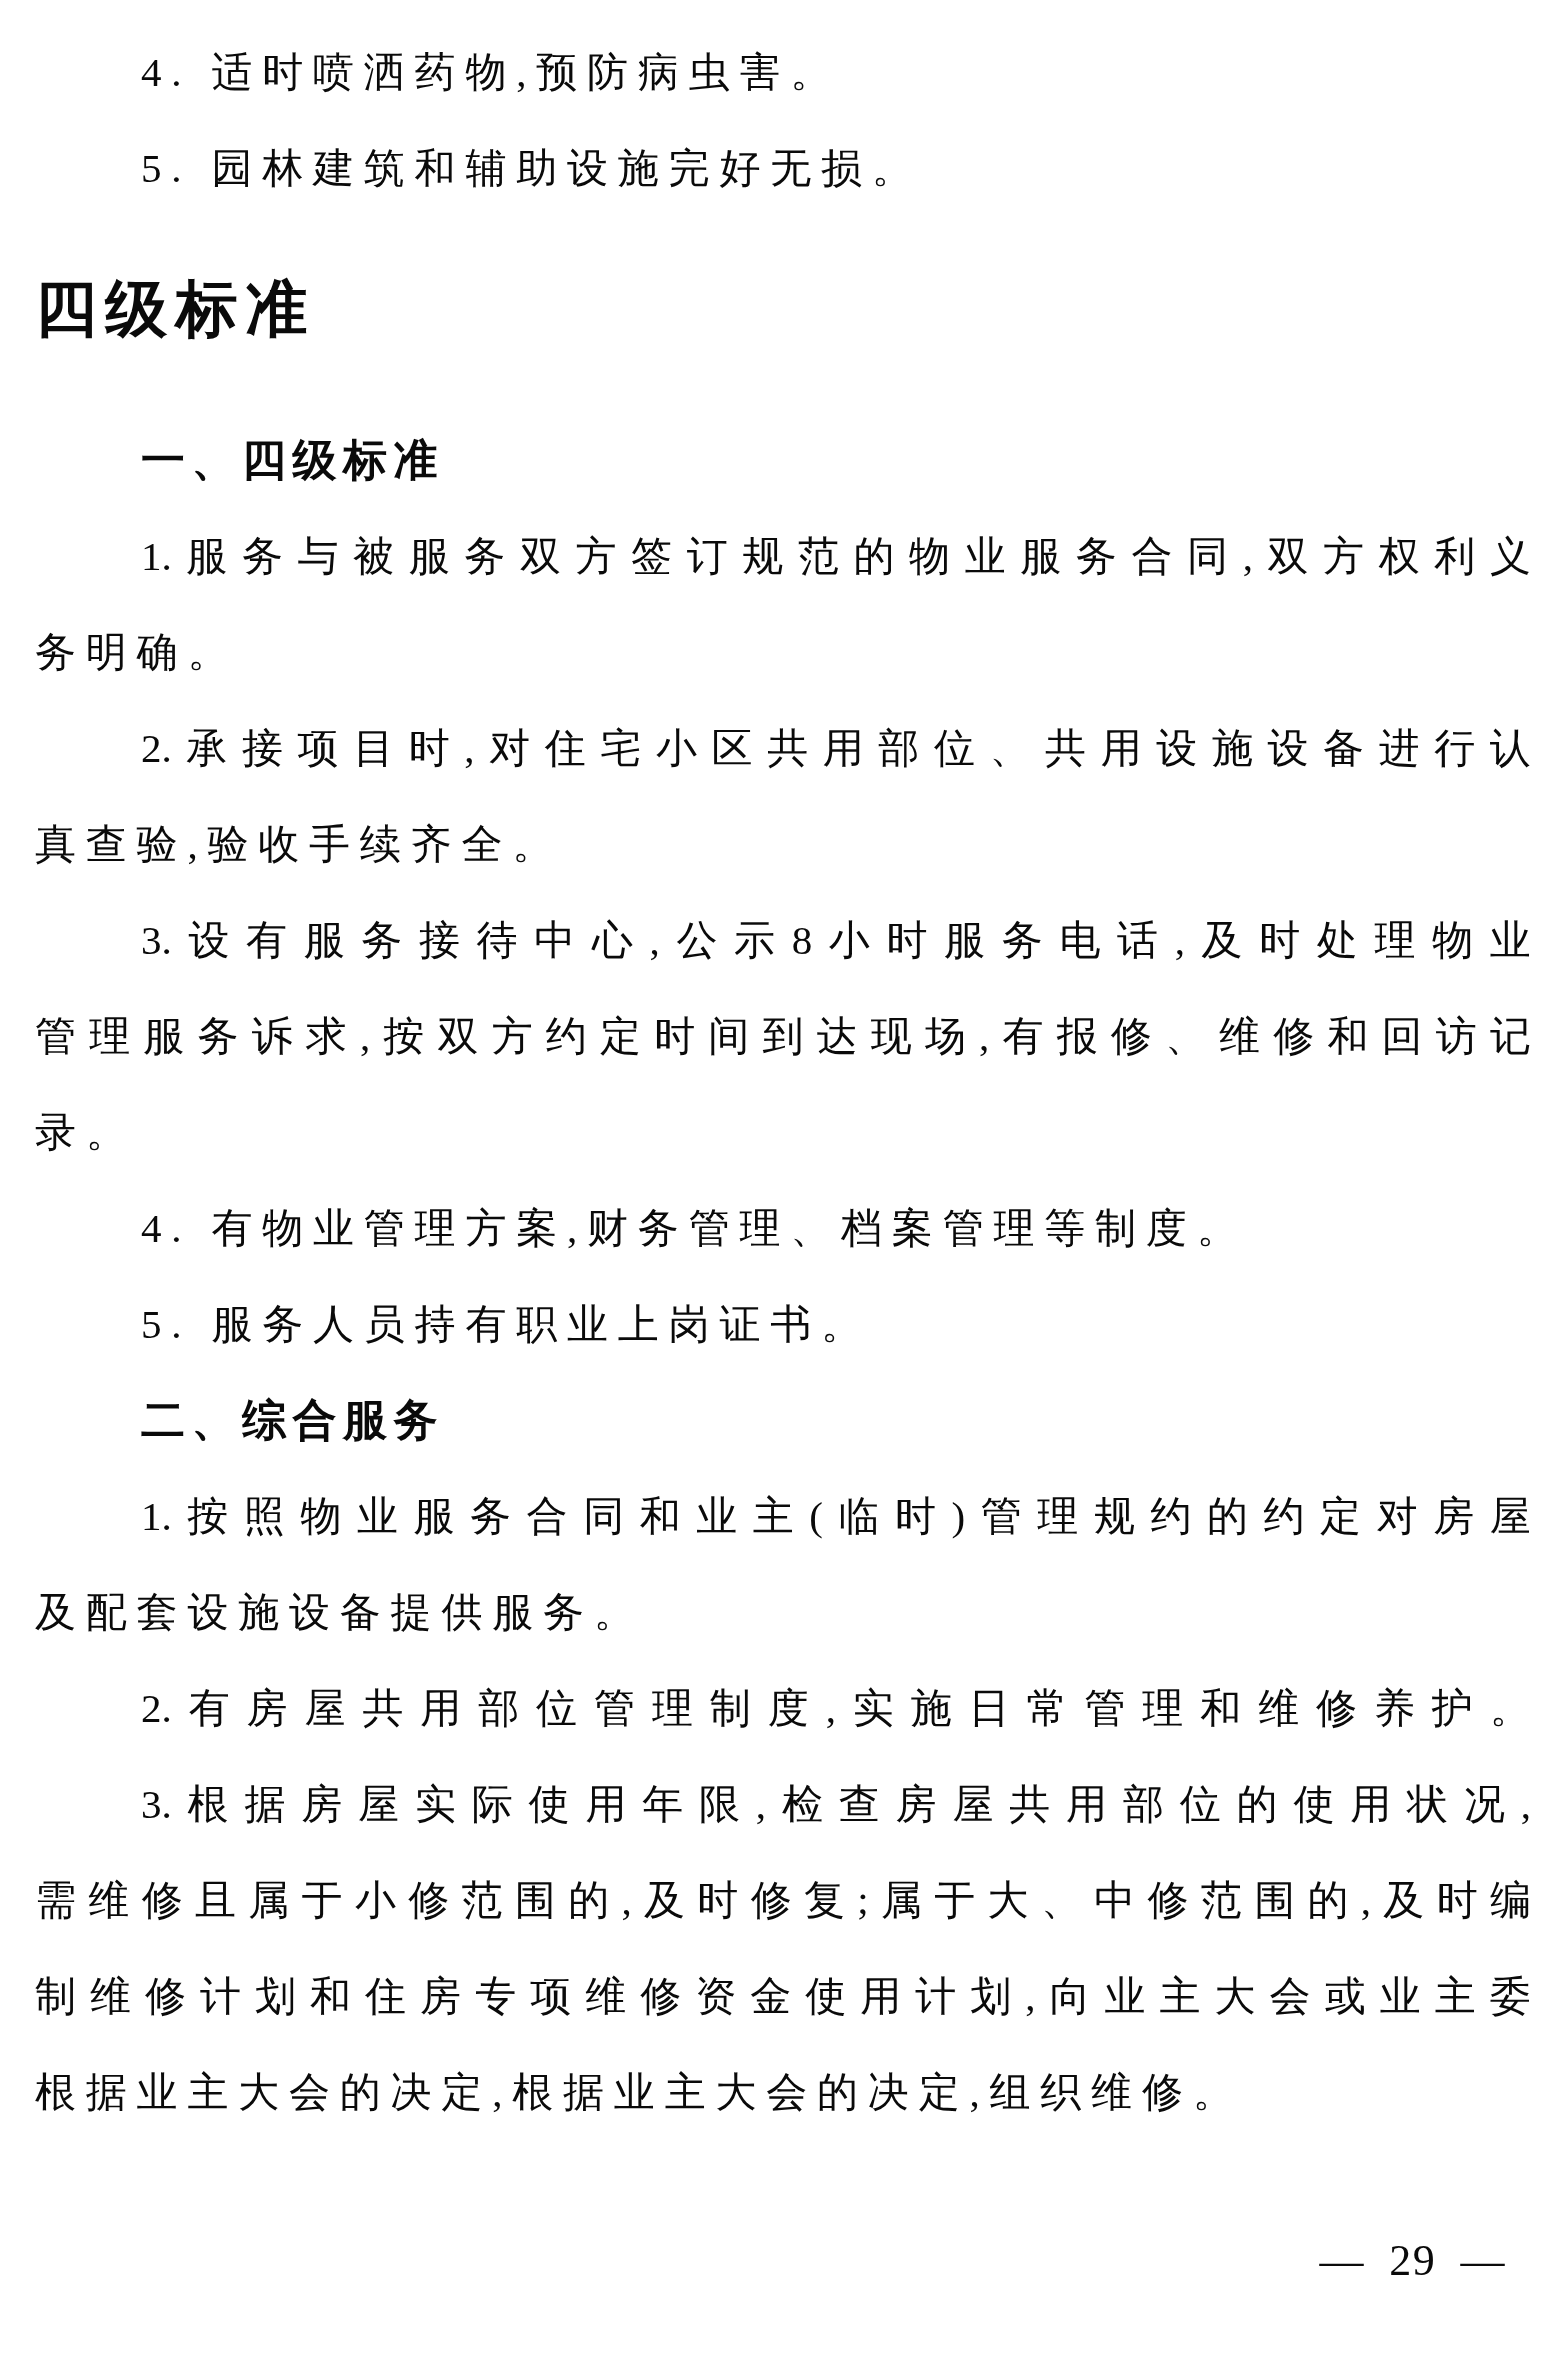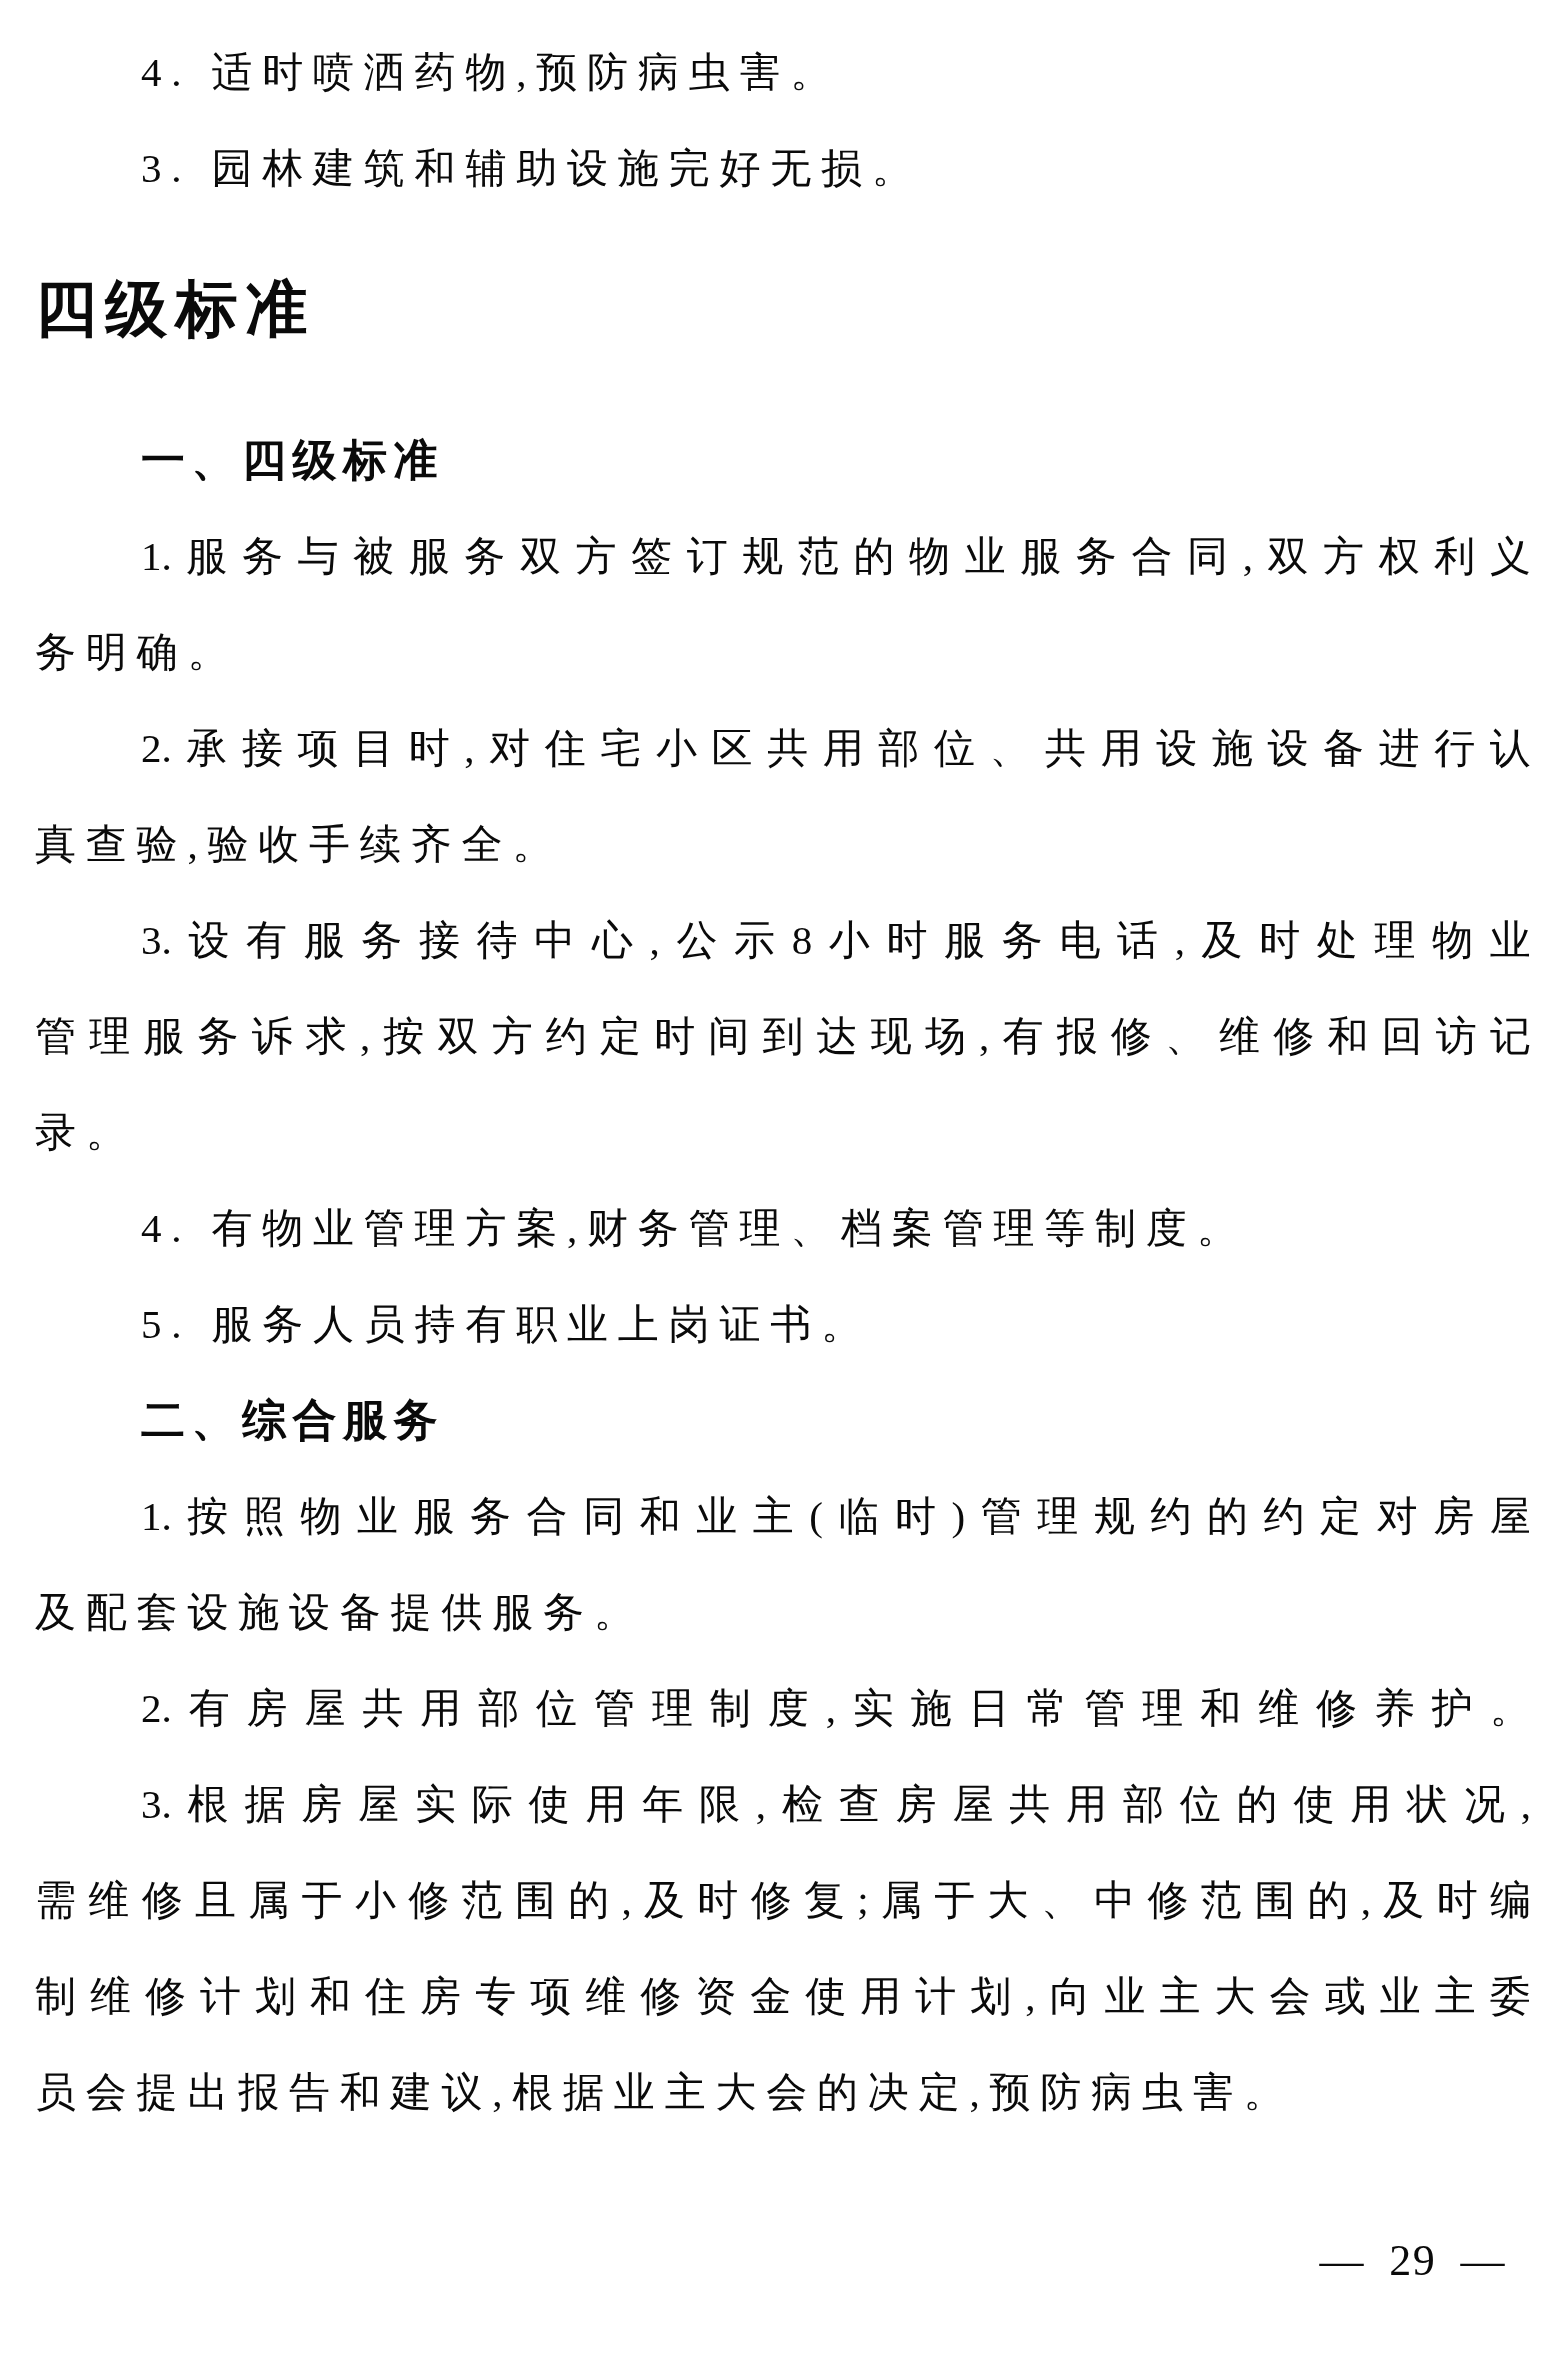--- a/index.html
+++ b/index.html
@@ -37,21 +37,21 @@
     font-size:44px;letter-spacing:1.6px;word-spacing:11.4px;
     font-family:"Liberation Serif","DejaVu Serif",serif;
   }
 </style>
 </head>
 <body>
 
 <div class="page">
   <div id="content">
       <div class="line body indent">4. 适时喷洒药物,预防病虫害。</div>
-      <div class="line body indent">3. 园林建筑和辅助设施完好无损。</div>
+      <div class="line body indent">5. 园林建筑和辅助设施完好无损。</div>
       <div class="line title">四级标准</div>
       <div class="line section indent">一、四级标准</div>
       <div class="line body indent fill">
         <span>1.</span>
         <span>服</span>
         <span>务</span>
         <span>与</span>
         <span>被</span>
         <span>服</span>
         <span>务</span>
@@ -307,17 +307,17 @@
         <span>向</span>
         <span>业</span>
         <span>主</span>
         <span>大</span>
         <span>会</span>
         <span>或</span>
         <span>业</span>
         <span>主</span>
         <span>委</span>
       </div>
-      <div class="line body">员会提出报告和建议,根据业主大会的决定,预防病虫害。</div>
+      <div class="line body">根据业主大会的决定,根据业主大会的决定,组织维修。</div>
     </div>
   <div class="footer">— 29 —</div>
 </div>
 
 
 </body></html>

